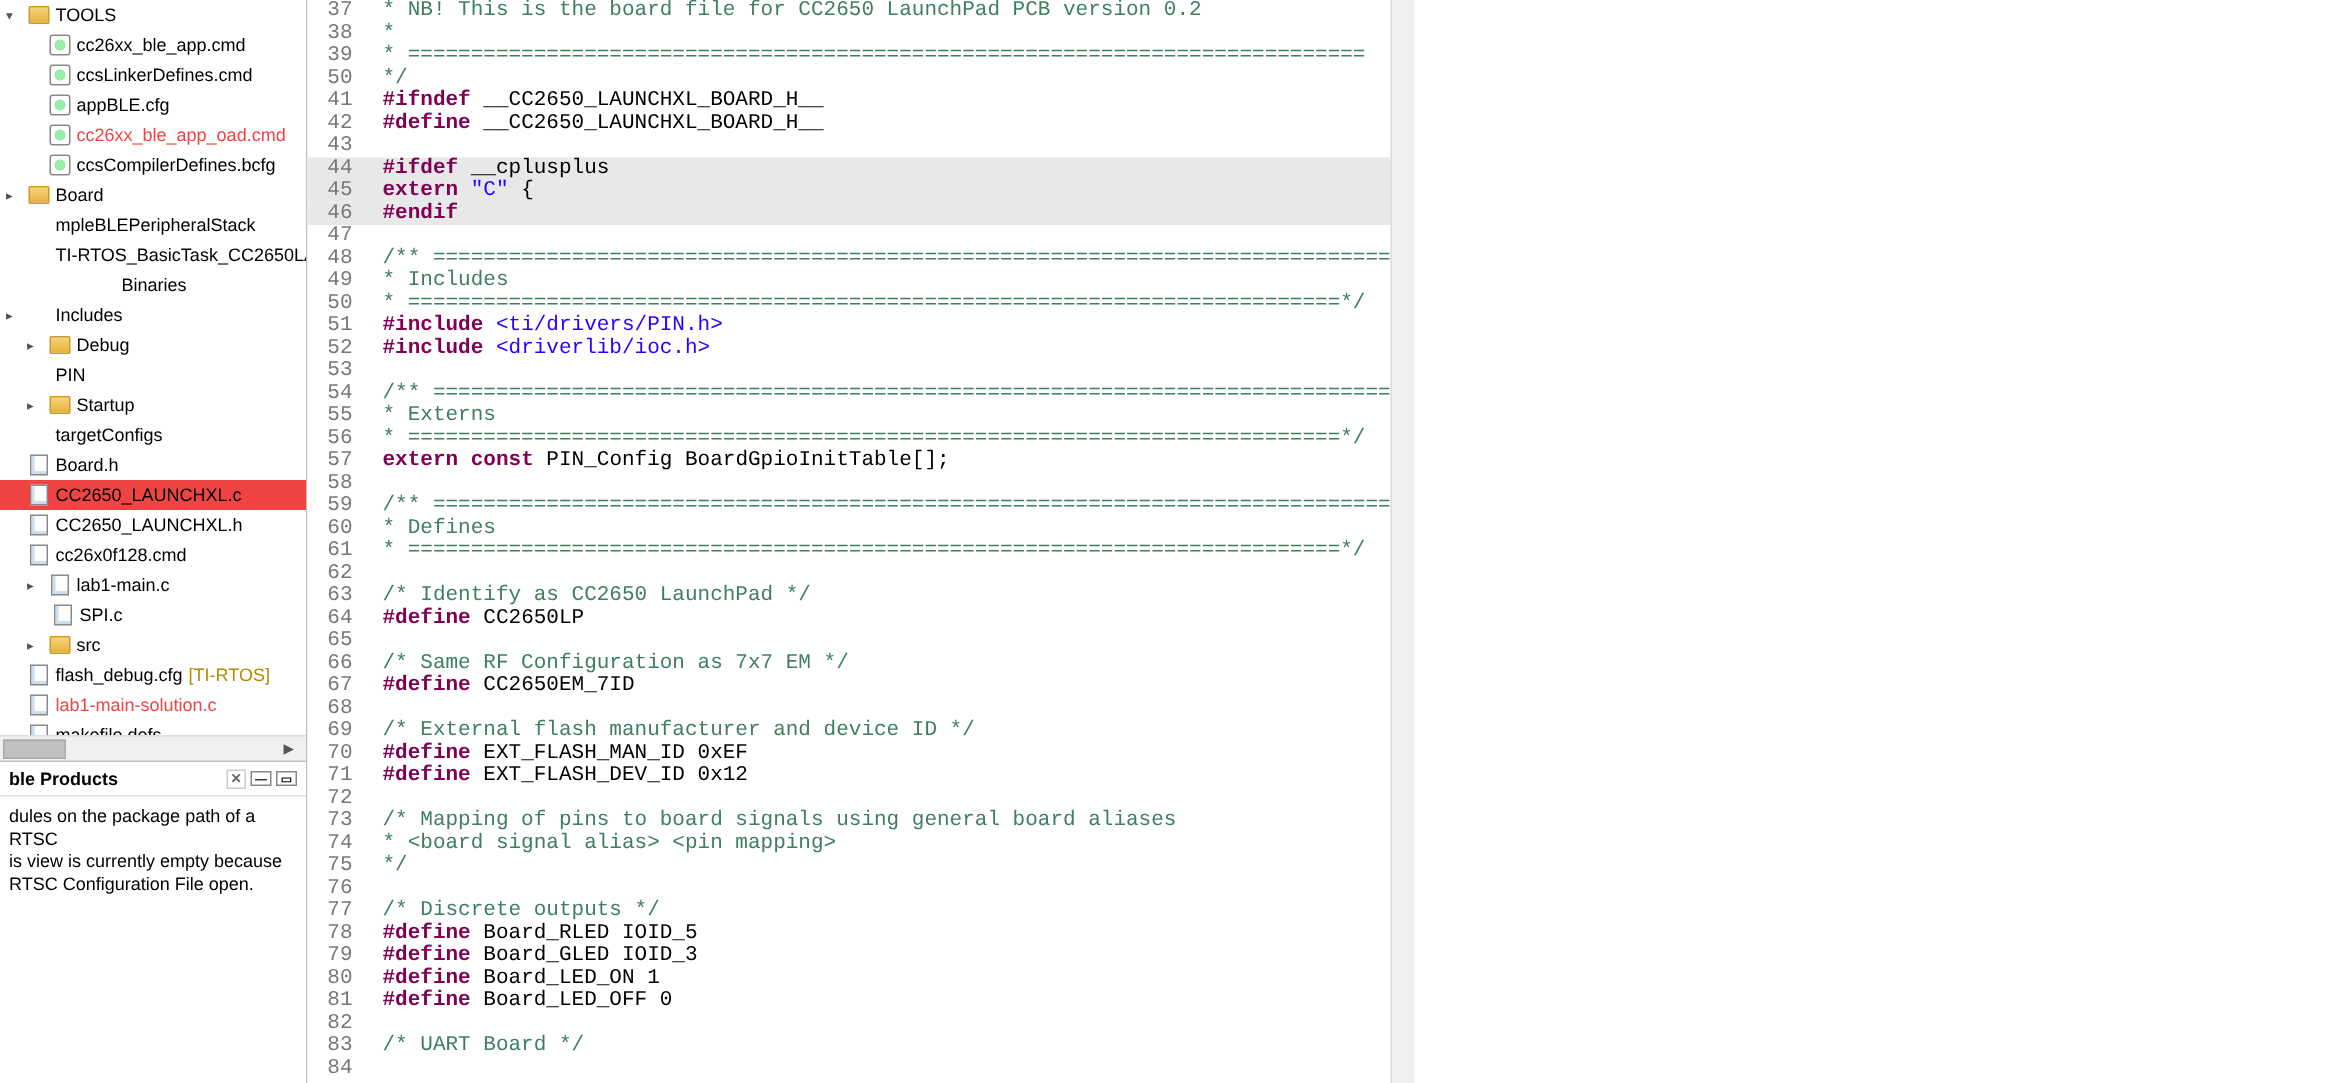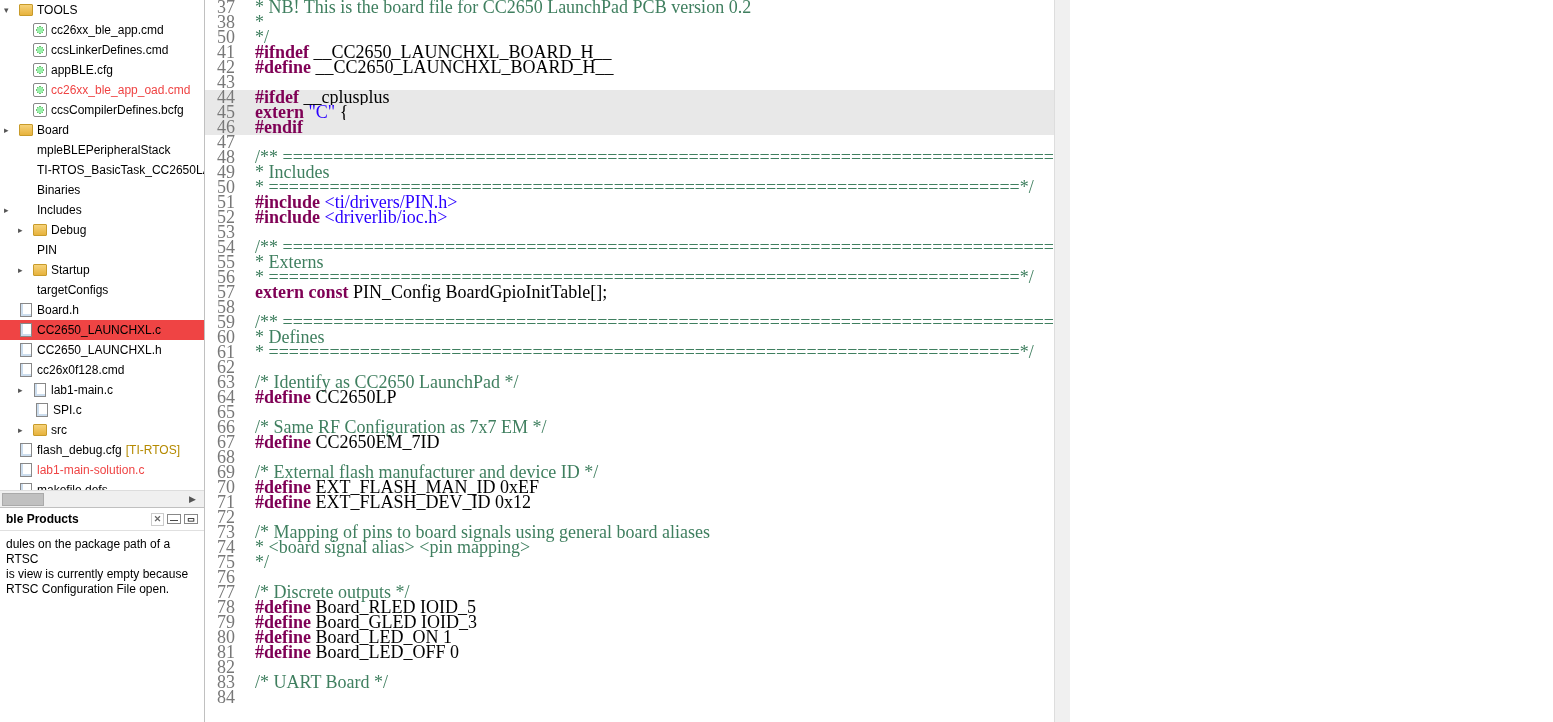--- a/index.html
+++ b/index.html
@@ -83,22 +83,22 @@
   .products-header .title { flex: 1; }
   .products-header .x { border:1px solid #ccc; color:#666; font-size:9px; width:13px; height:13px; display:inline-flex; align-items:center; justify-content:center; margin-left:2px; }
   .products-header .minimize, .products-header .maximize {
     width: 14px; height: 10px; border: 1px solid #888; margin-left: 3px; font-size: 8px; display:inline-flex; align-items:center; justify-content:center;
   }
   .products-body { padding: 6px; color: #000; line-height: 15px; }
   .editor {
     flex: 1;
     display: flex;
     background: #fff;
-    font-family: Liberation Serif, serif;
-    font-size: 18px;
+    font-family: Liberation Mono, monospace;
+    font-size: 14px;
     line-height: 15px;
     overflow: hidden;
     position: relative;
   }
   .code-lines { display: flex; flex-direction: column; }
   .lrow { display: flex; height: 15px; }
   .lrow.hl { background: #e8e8e8; }
   .lrow .g { width: 36px; text-align: right; padding-right: 6px; color:#787878; }
   .lrow .f { width: 12px; }
   .lrow .c { flex:1; padding-left: 2px; }
@@ -174,21 +174,21 @@
         <div class="tree-item" style="padding-left: 4px;">
           <span class="exp"></span>
           <span class="icon"></span>
           <span>mpleBLEPeripheralStack</span>
         </div>
         <div class="tree-item" style="padding-left: 4px;">
           <span class="exp"></span>
           <span class="icon"></span>
           <span>TI-RTOS_BasicTask_CC2650LAUNCHX</span>
         </div>
-        <div class="tree-item" style="padding-left: 4px;">
+        <div class="tree-item" style="padding-left: 4px; margin-left: 44px;">
           <span class="exp"></span>
           <span class="icon"></span>
           <span>Binaries</span>
         </div>
         <div class="tree-item" style="padding-left: 4px;">
           <span class="exp">▸</span>
           <span class="icon"></span>
           <span>Includes</span>
         </div>
         <div class="tree-item" style="padding-left: 18px;">
@@ -289,20 +289,25 @@
         <div class="g">37</div>
         <div class="f"></div>
         <div class="c"><span class="tok-comment"> *  NB! This is the board file for CC2650 LaunchPad PCB version 0.2</span></div>
       </div>
       <div class="lrow">
         <div class="g">38</div>
         <div class="f"></div>
         <div class="c"><span class="tok-comment"> *</span></div>
       </div>
       <div class="lrow">
+        <div class="g">39</div>
+        <div class="f"></div>
+        <div class="c"><span class="tok-comment"> *  ============================================================================</span></div>
+      </div>
+      <div class="lrow">
         <div class="g">50</div>
         <div class="f"></div>
         <div class="c"><span class="tok-comment"> */</span></div>
       </div>
       <div class="lrow">
         <div class="g">41</div>
         <div class="f"></div>
         <div class="c"><span class="tok-preproc">#ifndef</span><span class="tok-plain"> __CC2650_LAUNCHXL_BOARD_H__</span></div>
       </div>
       <div class="lrow">

